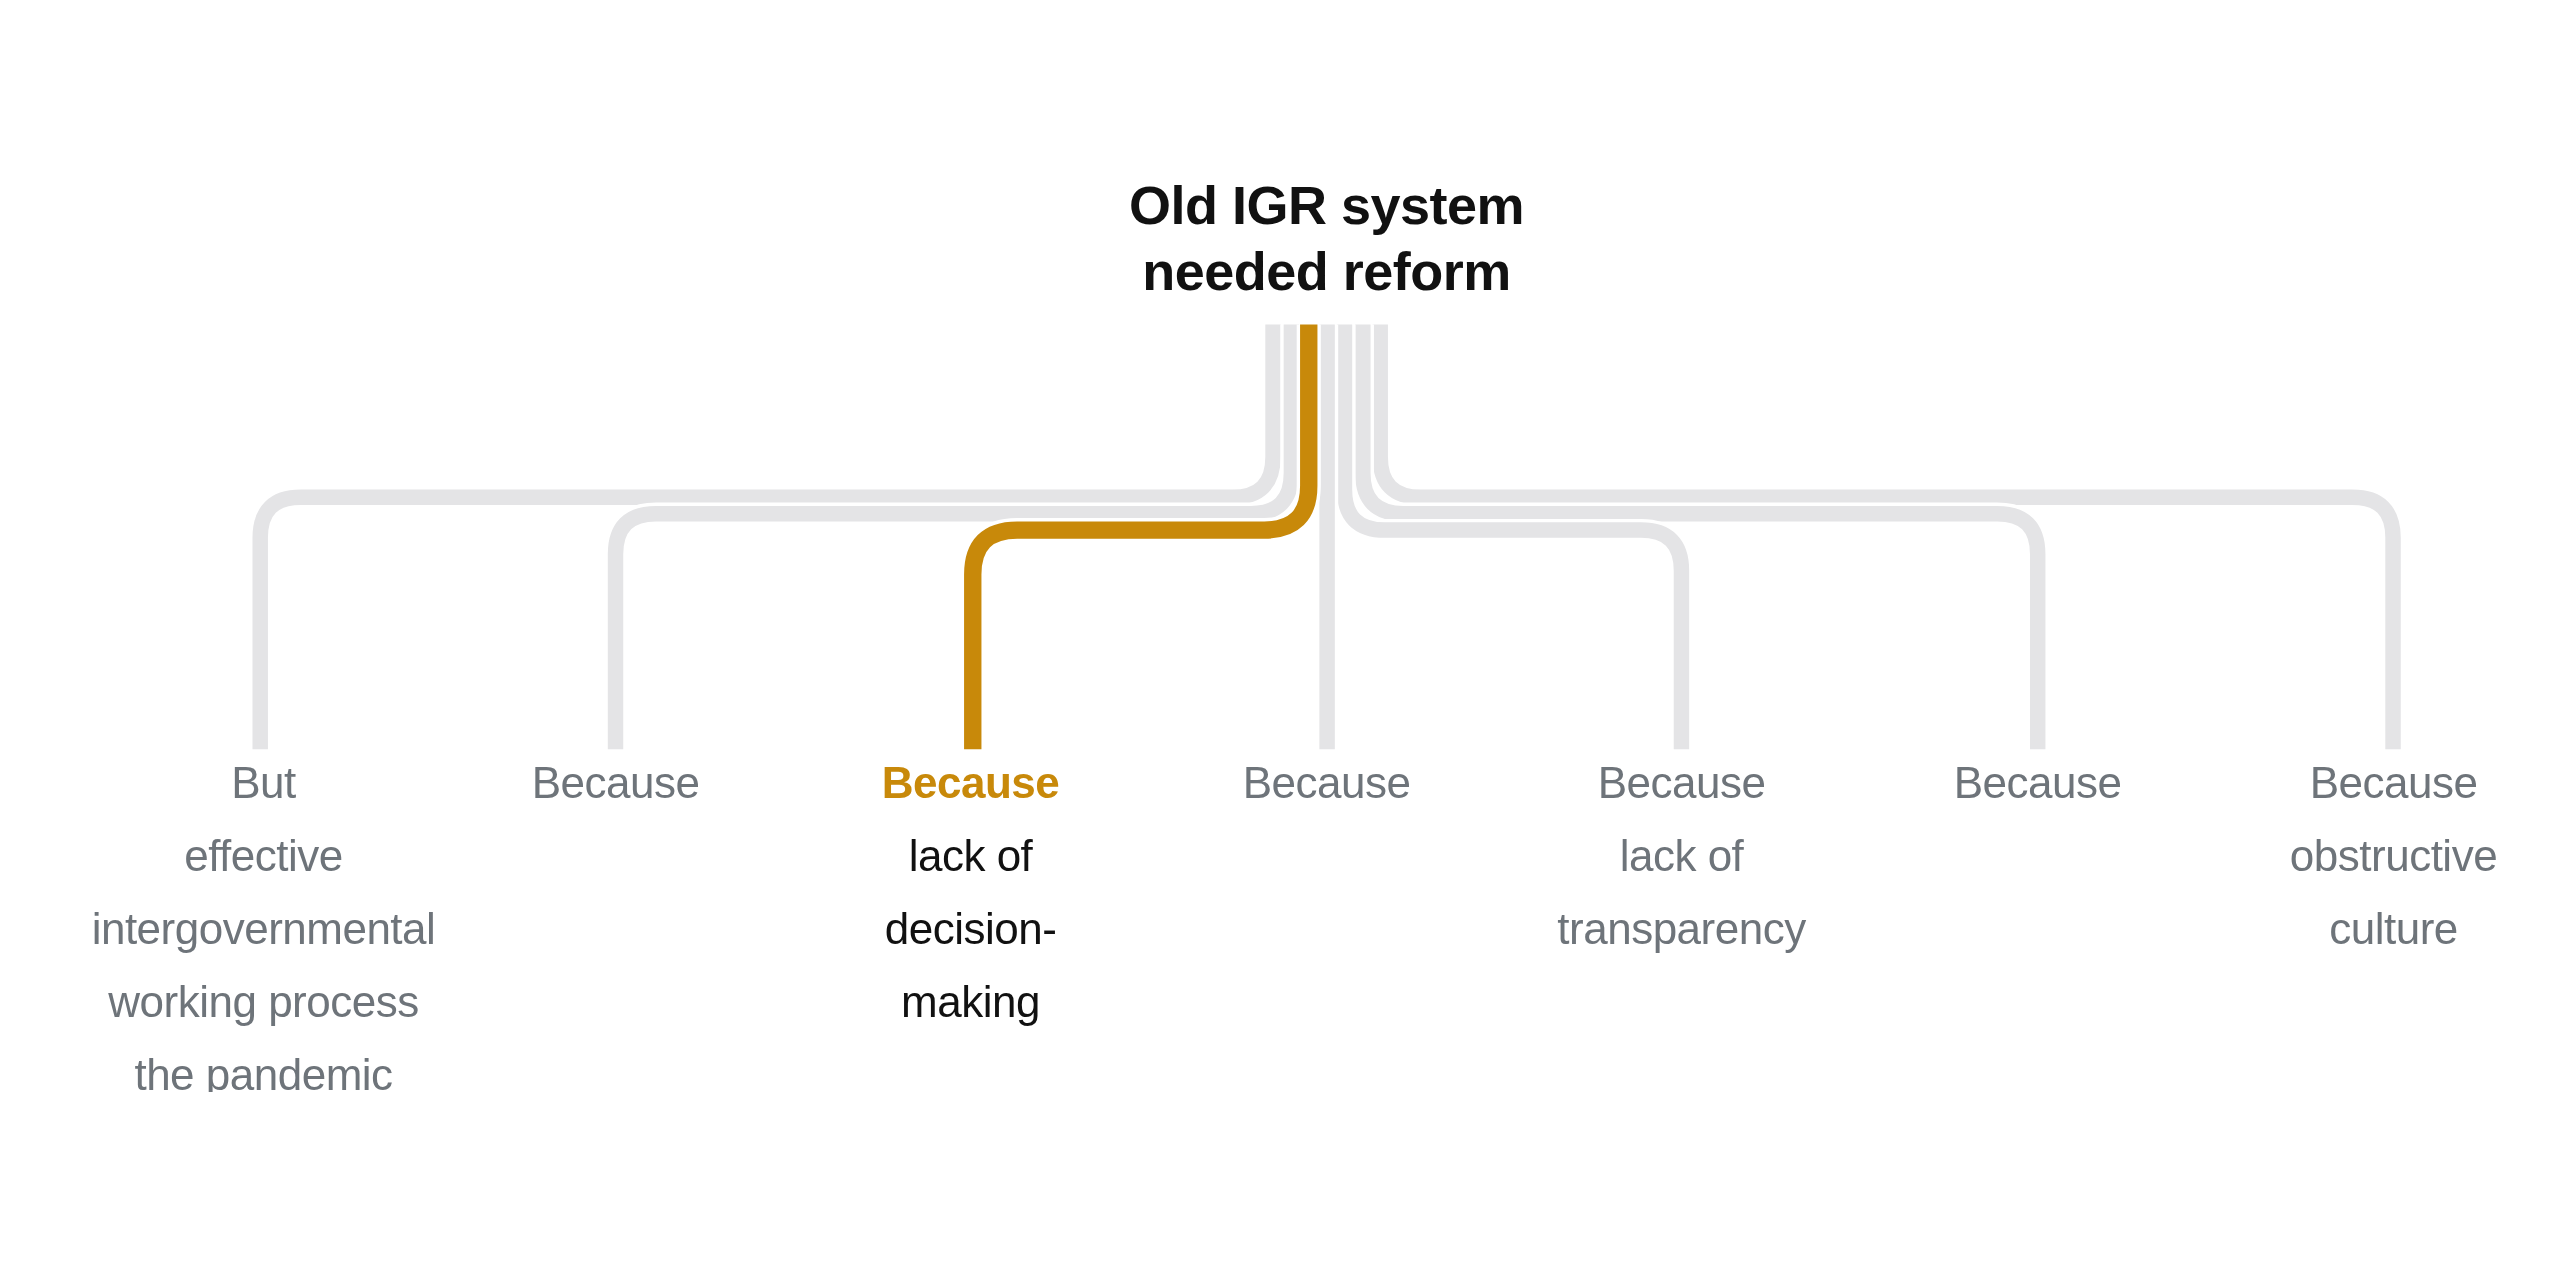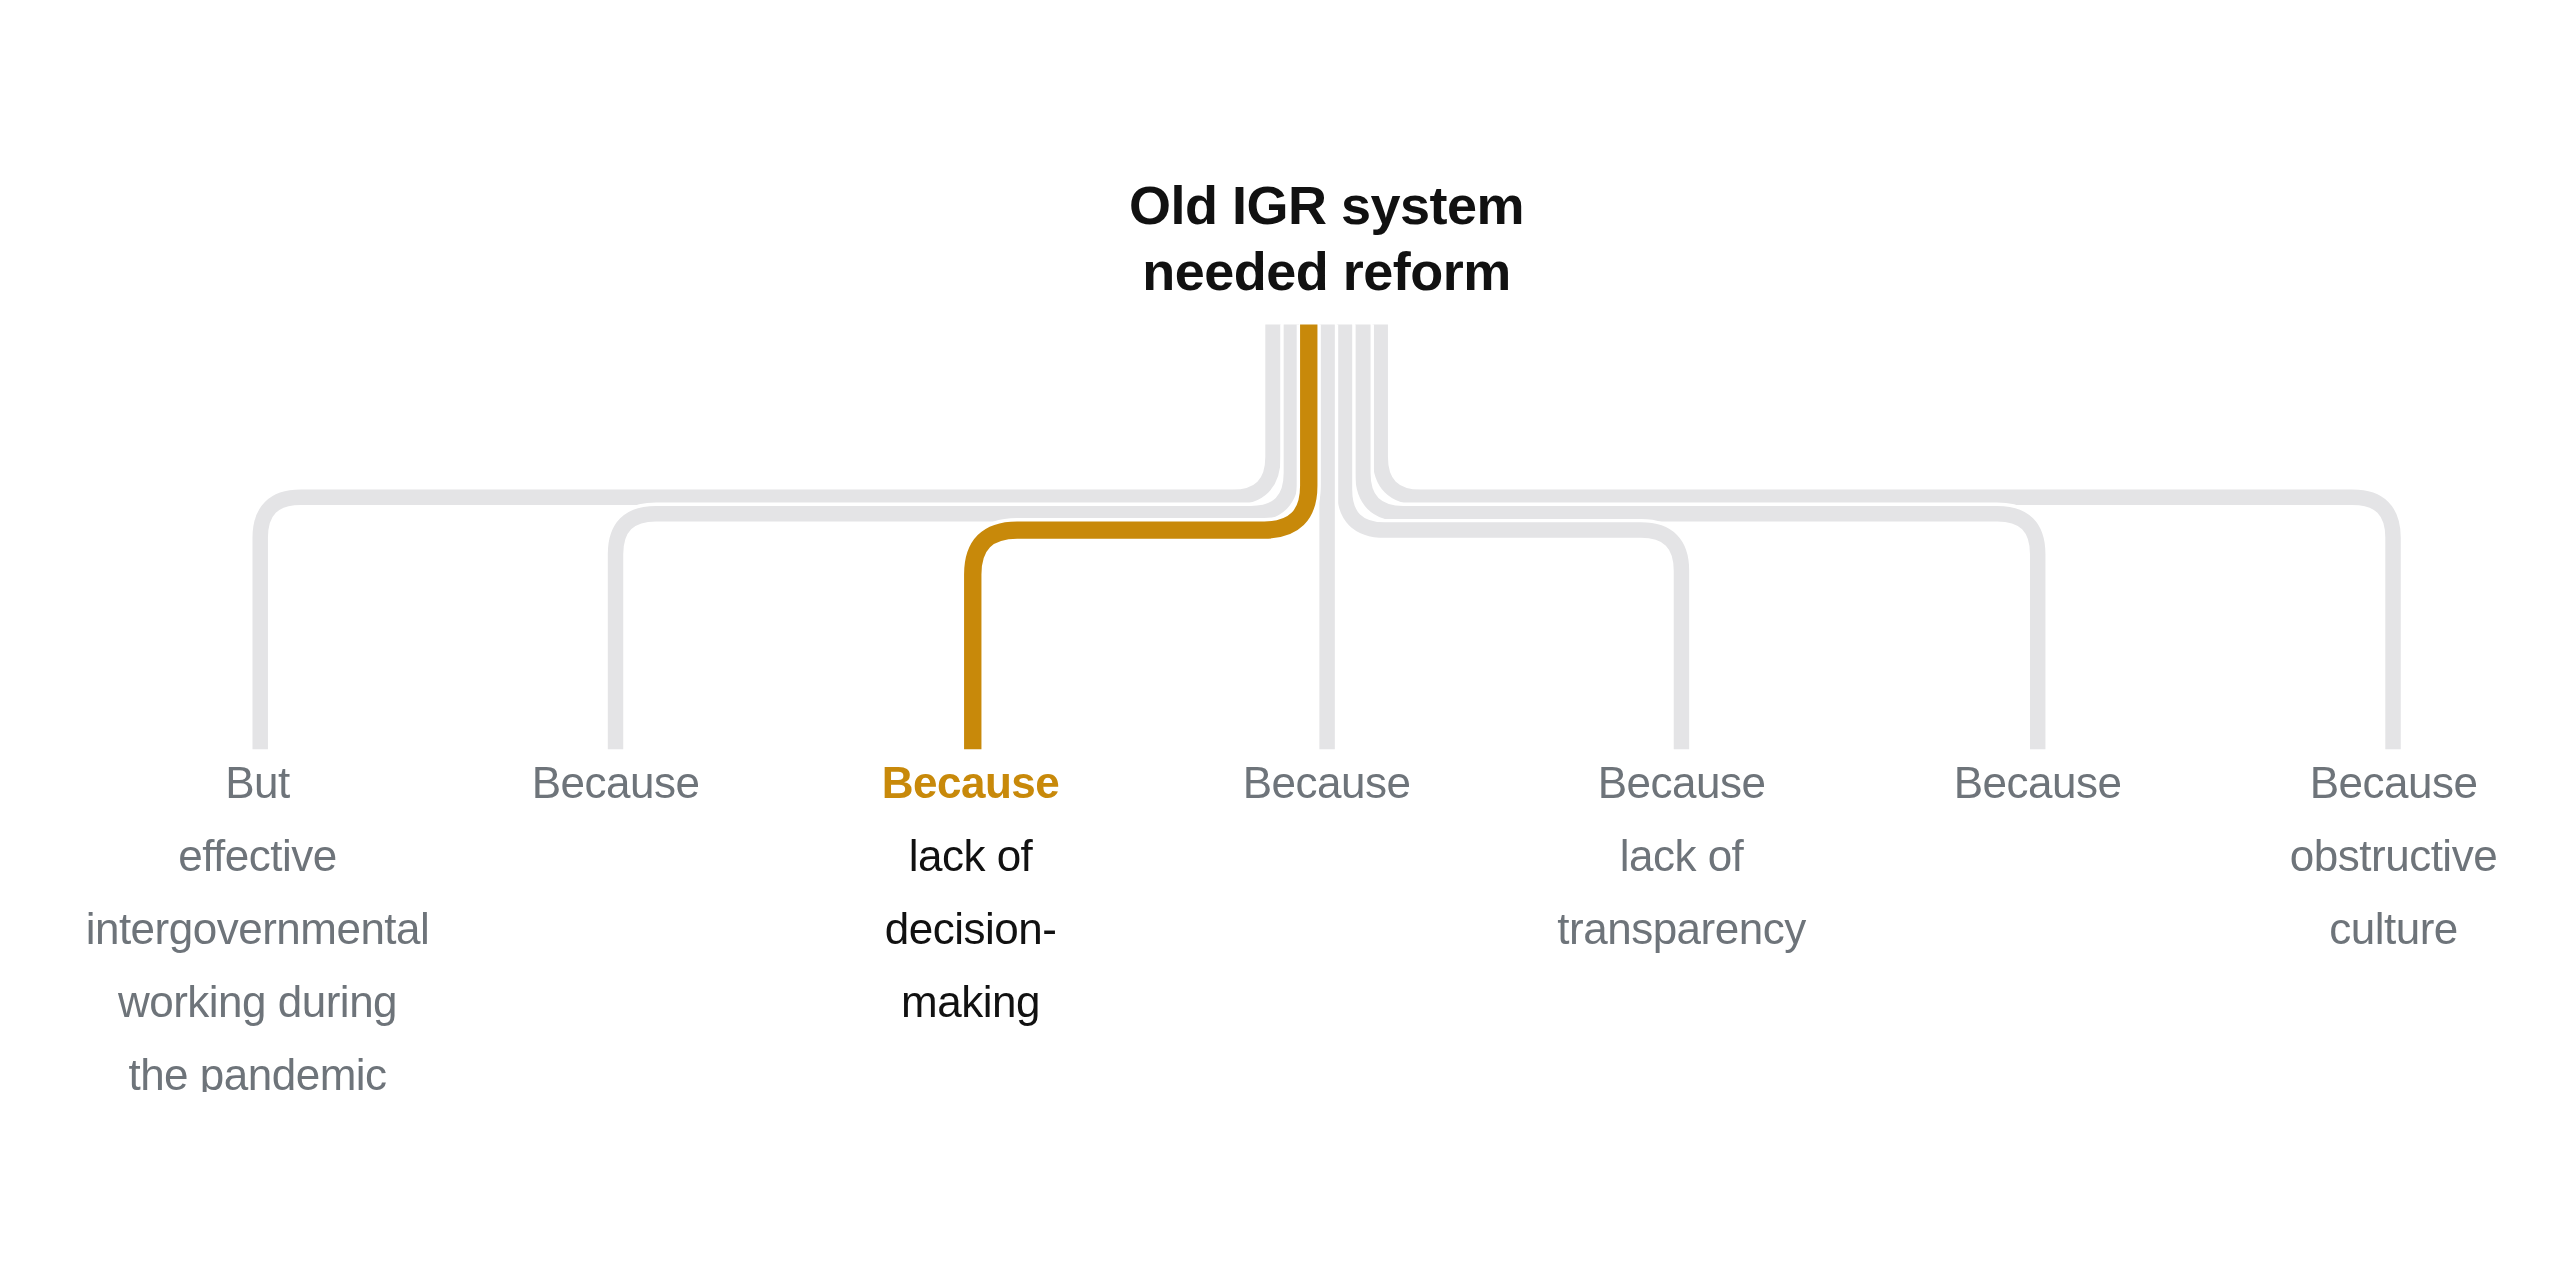--- a/index.html
+++ b/index.html
@@ -37,21 +37,21 @@
     text-align:center;
     font-size:44px;line-height:73px;
     color:var(--text-gray);
     letter-spacing:-0.5px;
   }
   .node .kw{color:var(--text-gray);}
   .node .body{white-space:pre-line;}
   .node.highlight .kw{color:var(--accent);font-weight:700;}
   .node.highlight .body{color:var(--text-black);}
   
-  .node.c1{left:80px;}
+  .node.c1{left:86px;}
   .node.c2{left:438px;}
   .node.c3{left:793px;}
   .node.c4{left:1149px;}
   .node.c5{left:1504px;}
   .node.c6{left:1860px;}
   .node.c7{left:2216px;}
 </style>
 </head>
 <body>
 
@@ -81,21 +81,21 @@
     <path class="line accent-line" d="M1355 336 V503 Q1355 549 1309 549 H1053 Q1007 549 1007 595 V776"></path>
   </svg>
 
   <div class="root-claim">Old IGR system
 needed reform</div>
 
   <div class="node c1">
     <div class="kw">But</div>
     <div class="body">effective
 intergovernmental
-working during
+working process
 the pandemic</div>
   </div>
 
   <div class="node c2">
     <div class="kw">Because</div>
   </div>
 
   <div class="node c3 highlight">
     <div class="kw">Because</div>
     <div class="body">lack of

